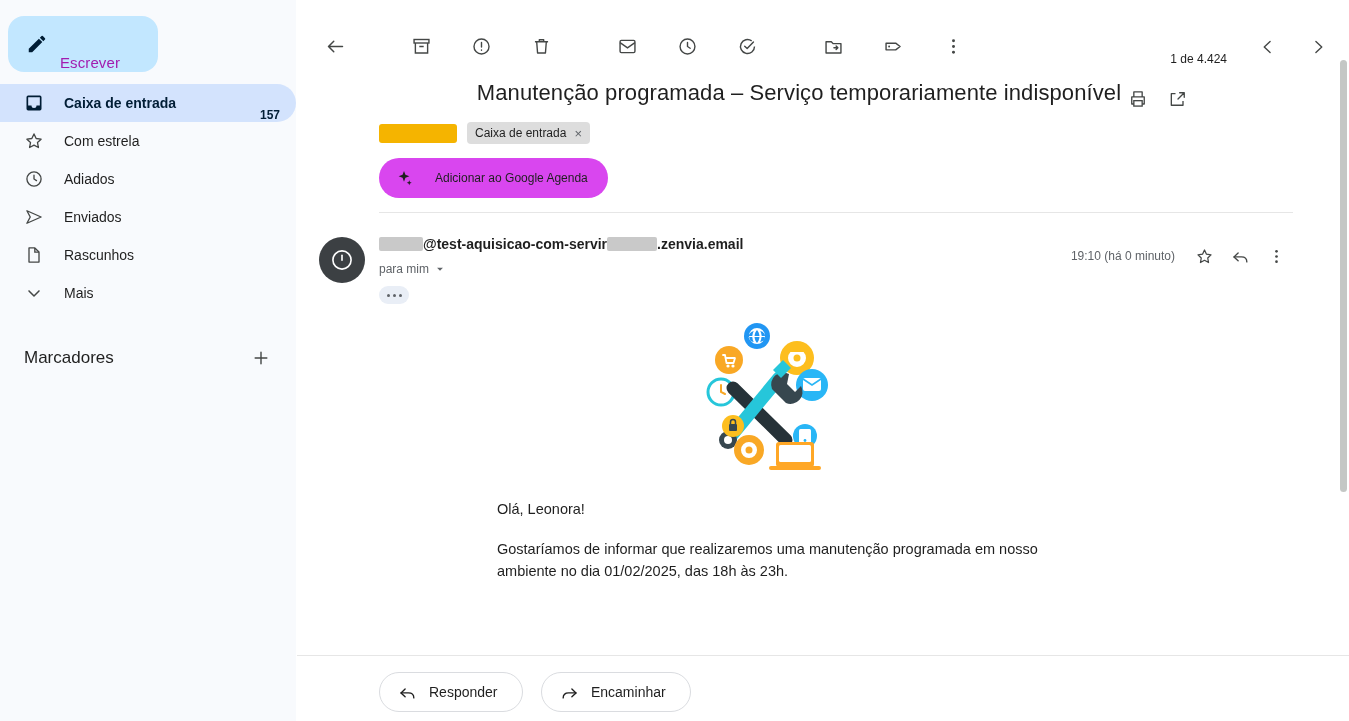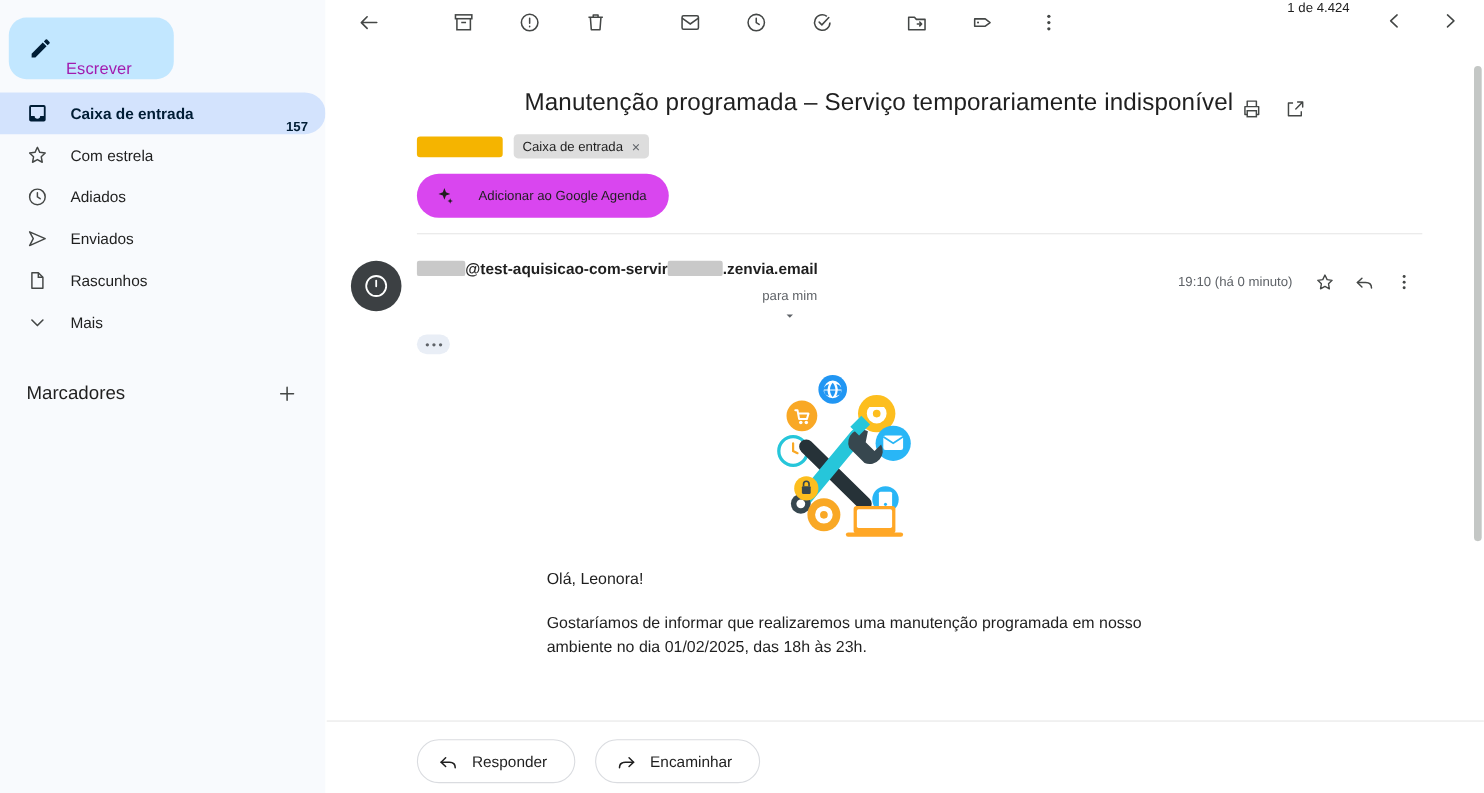--- a/index.html
+++ b/index.html
@@ -89,21 +89,21 @@
     height: 721px;
     position: relative;
     background: #ffffff;
     display: flex;
     flex-direction: column;
     border-left: 1px solid #ffffff;
   }
   .toolbar {
     height: 66px;
     display: flex;
-    align-items: flex-start;
+    align-items: flex-end;
     padding: 0 12px 0 14px;
     gap: 12px;
     flex: 0 0 66px;
   }
   .tb-btn {
     width: 40px; height: 40px;
     margin: 0 4px;
     border-radius: 50%;
     display: flex; align-items: center; justify-content: center;
     color: #444746;
@@ -238,21 +238,20 @@
   .r1 { width: 44px; }
   .r2 { width: 50px; }
   .to-line {
     display: flex;
     align-items: center;
     gap: 4px;
     margin-top: 7px;
     font-size: 12px;
     color: #5f6368;
     cursor: pointer;
-    flex-direction: column;
   }
   .dots-btn {
     margin-top: 10px;
     width: 30px; height: 18px;
     background: #e9eef6;
     border-radius: 9px;
     display: flex; align-items: center; justify-content: center;
     gap: 3px;
     cursor: pointer;
   }

